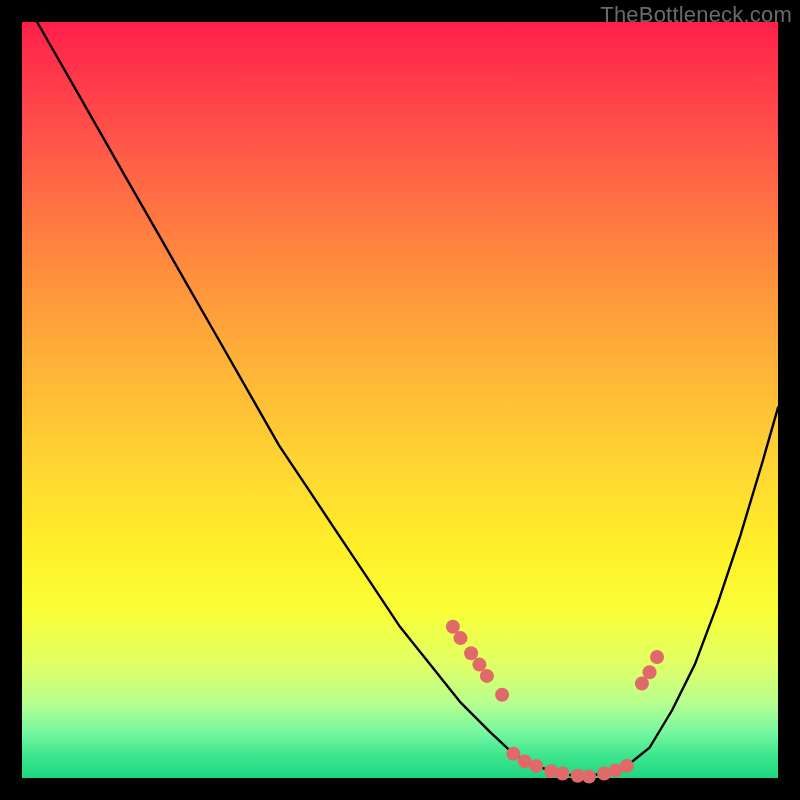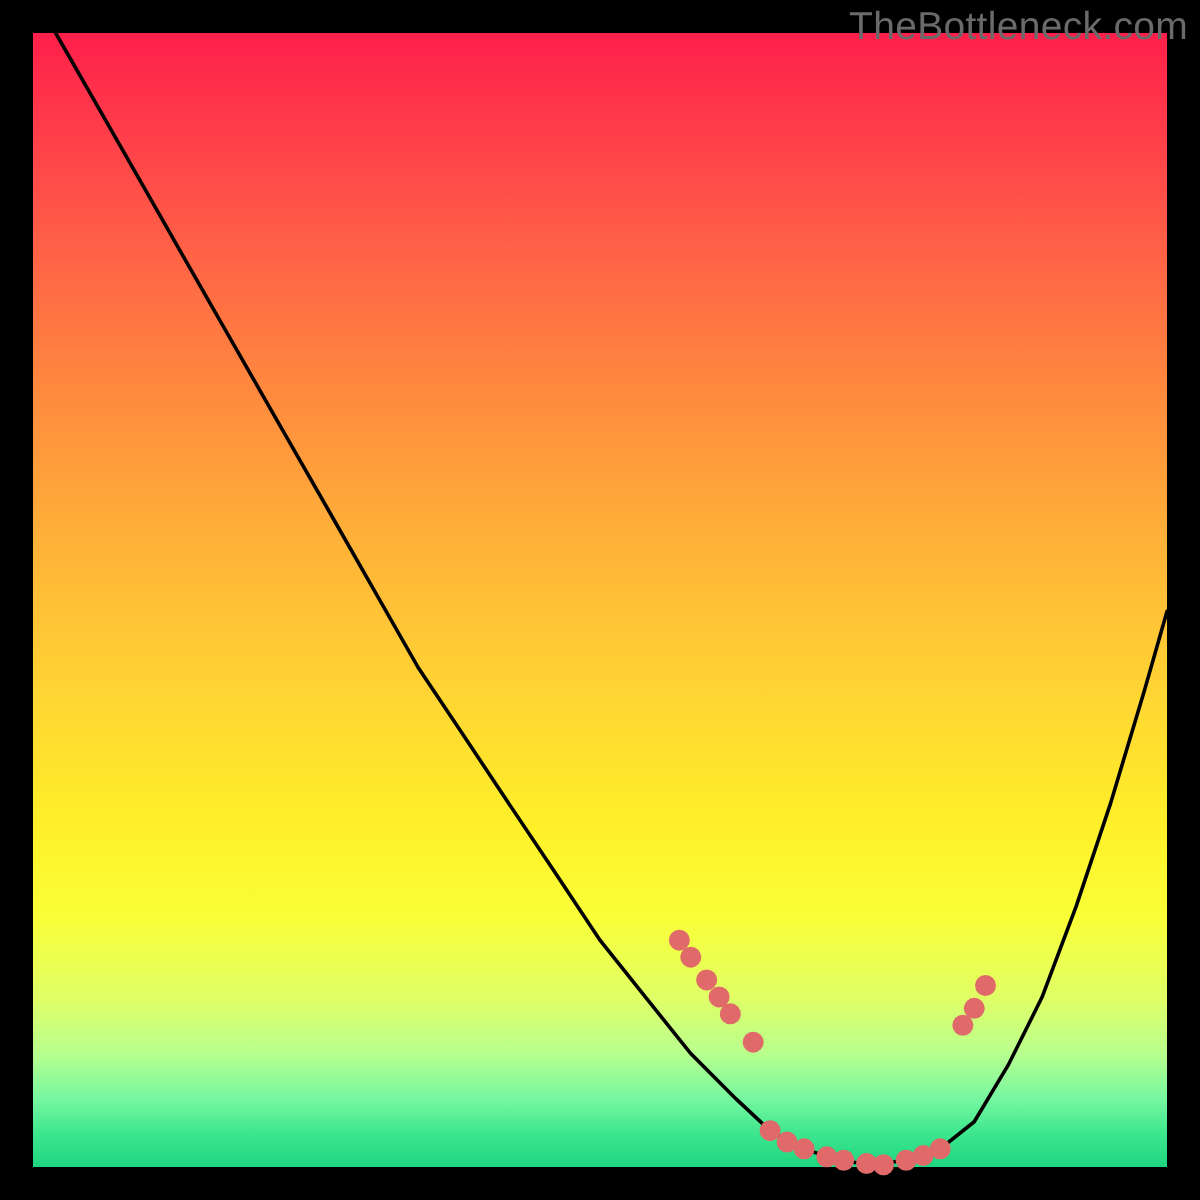--- a/index.html
+++ b/index.html
@@ -40,21 +40,21 @@
       #76f7a0 94%,
       #3ee68e 97%,
       #1ed580 100%
     );
   }
   .watermark {
     position: absolute;
     top: 2px;
     right: 8px;
     color: #6a6a6a;
-    font-size: 26px;
+    font-size: 22px;
     font-weight: 500;
     letter-spacing: 0.2px;
     user-select: none;
   }
   svg.curve {
     position: absolute;
     left: 0;
     top: 0;
     width: 756px;
     height: 756px;

